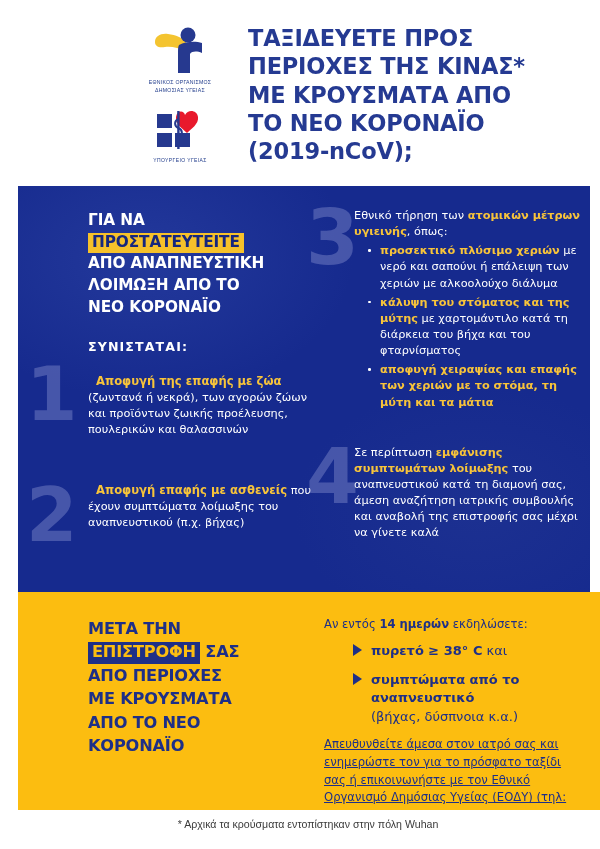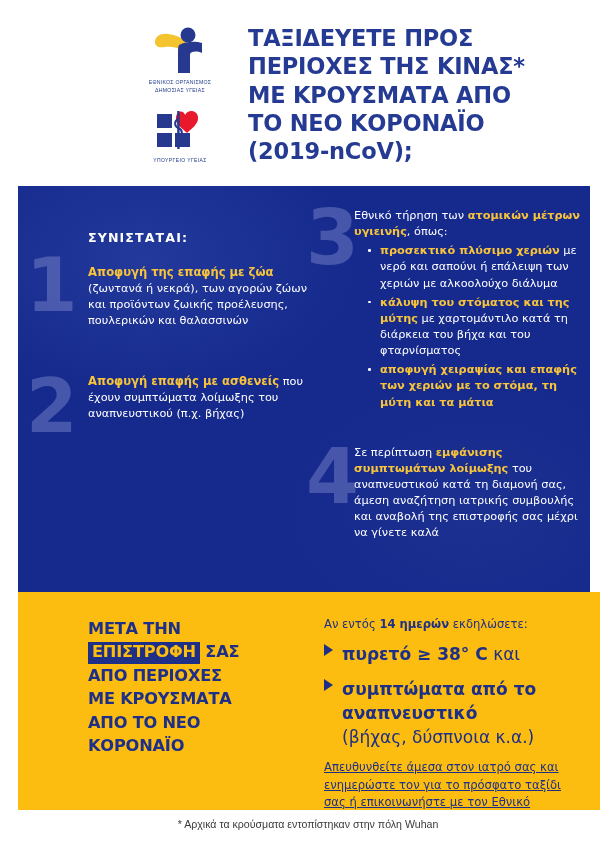--- a/index.html
+++ b/index.html
@@ -134,20 +134,21 @@
   .item-body {
     color: #ffffff;
     font-size: 11.3px;
     line-height: 1.43;
   }
   .item-body b { color: #f8c43a; }
   .item-head {
     color: #f8c43a;
     font-weight: bold;
     font-size: 11.6px;
+    margin-left: 8px;
   }
 
   .item1 { margin-top: 19px; }
   .item2 { margin-top: 39px; }
   .item3 { }
   .item4 { margin-top: 34px; }
 
   ul.bullets {
     list-style: none;
     margin: 2px 0 0 0;
@@ -214,23 +215,24 @@
 
   ul.arrows {
     list-style: none;
     margin: 9px 0 0 0;
     padding: 0;
   }
   ul.arrows > li {
     position: relative;
     padding-left: 18px;
     color: #1e2f87;
-    font-size: 17px;
+    font-size: 13px;
     line-height: 1.42;
     margin-bottom: 10px;
+    margin-left: 29px;
   }
   ul.arrows > li::before {
     content: "";
     position: absolute;
     left: 0; top: 2px;
     width: 0; height: 0;
     border-left: 9px solid #1e2f87;
     border-top: 6px solid transparent;
     border-bottom: 6px solid transparent;
   }
@@ -297,20 +299,27 @@
     <div>ΤΟ ΝΕΟ ΚΟΡΟΝΑΪΟ</div>
     <div>(2019-nCoV);</div>
   </div>
 
 </div>
 
 <div class="blue-panel">
 
   <div class="col-left">
 
+    <div class="lead">
+      <div>ΓΙΑ ΝΑ</div>
+      <div><span class="hl">ΠΡΟΣΤΑΤΕΥΤΕΙΤΕ</span></div>
+      <div>ΑΠΟ ΑΝΑΠΝΕΥΣΤΙΚΗ</div>
+      <div>ΛΟΙΜΩΞΗ ΑΠΟ ΤΟ</div>
+      <div>ΝΕΟ ΚΟΡΟΝΑΪΟ</div>
+    </div>
 
     <div class="synistatai">ΣΥΝΙΣΤΑΤΑΙ:</div>
 
     <div class="num-item item1">
       <div class="wm wm1">1</div>
       <div class="item-body">
         <span class="item-head">Αποφυγή της επαφής με ζώα</span>
         <span>(ζωντανά ή νεκρά), των αγορών ζώων και προϊόντων ζωικής προέλευσης, πουλερικών και θαλασσινών</span>
       </div>
     </div>

